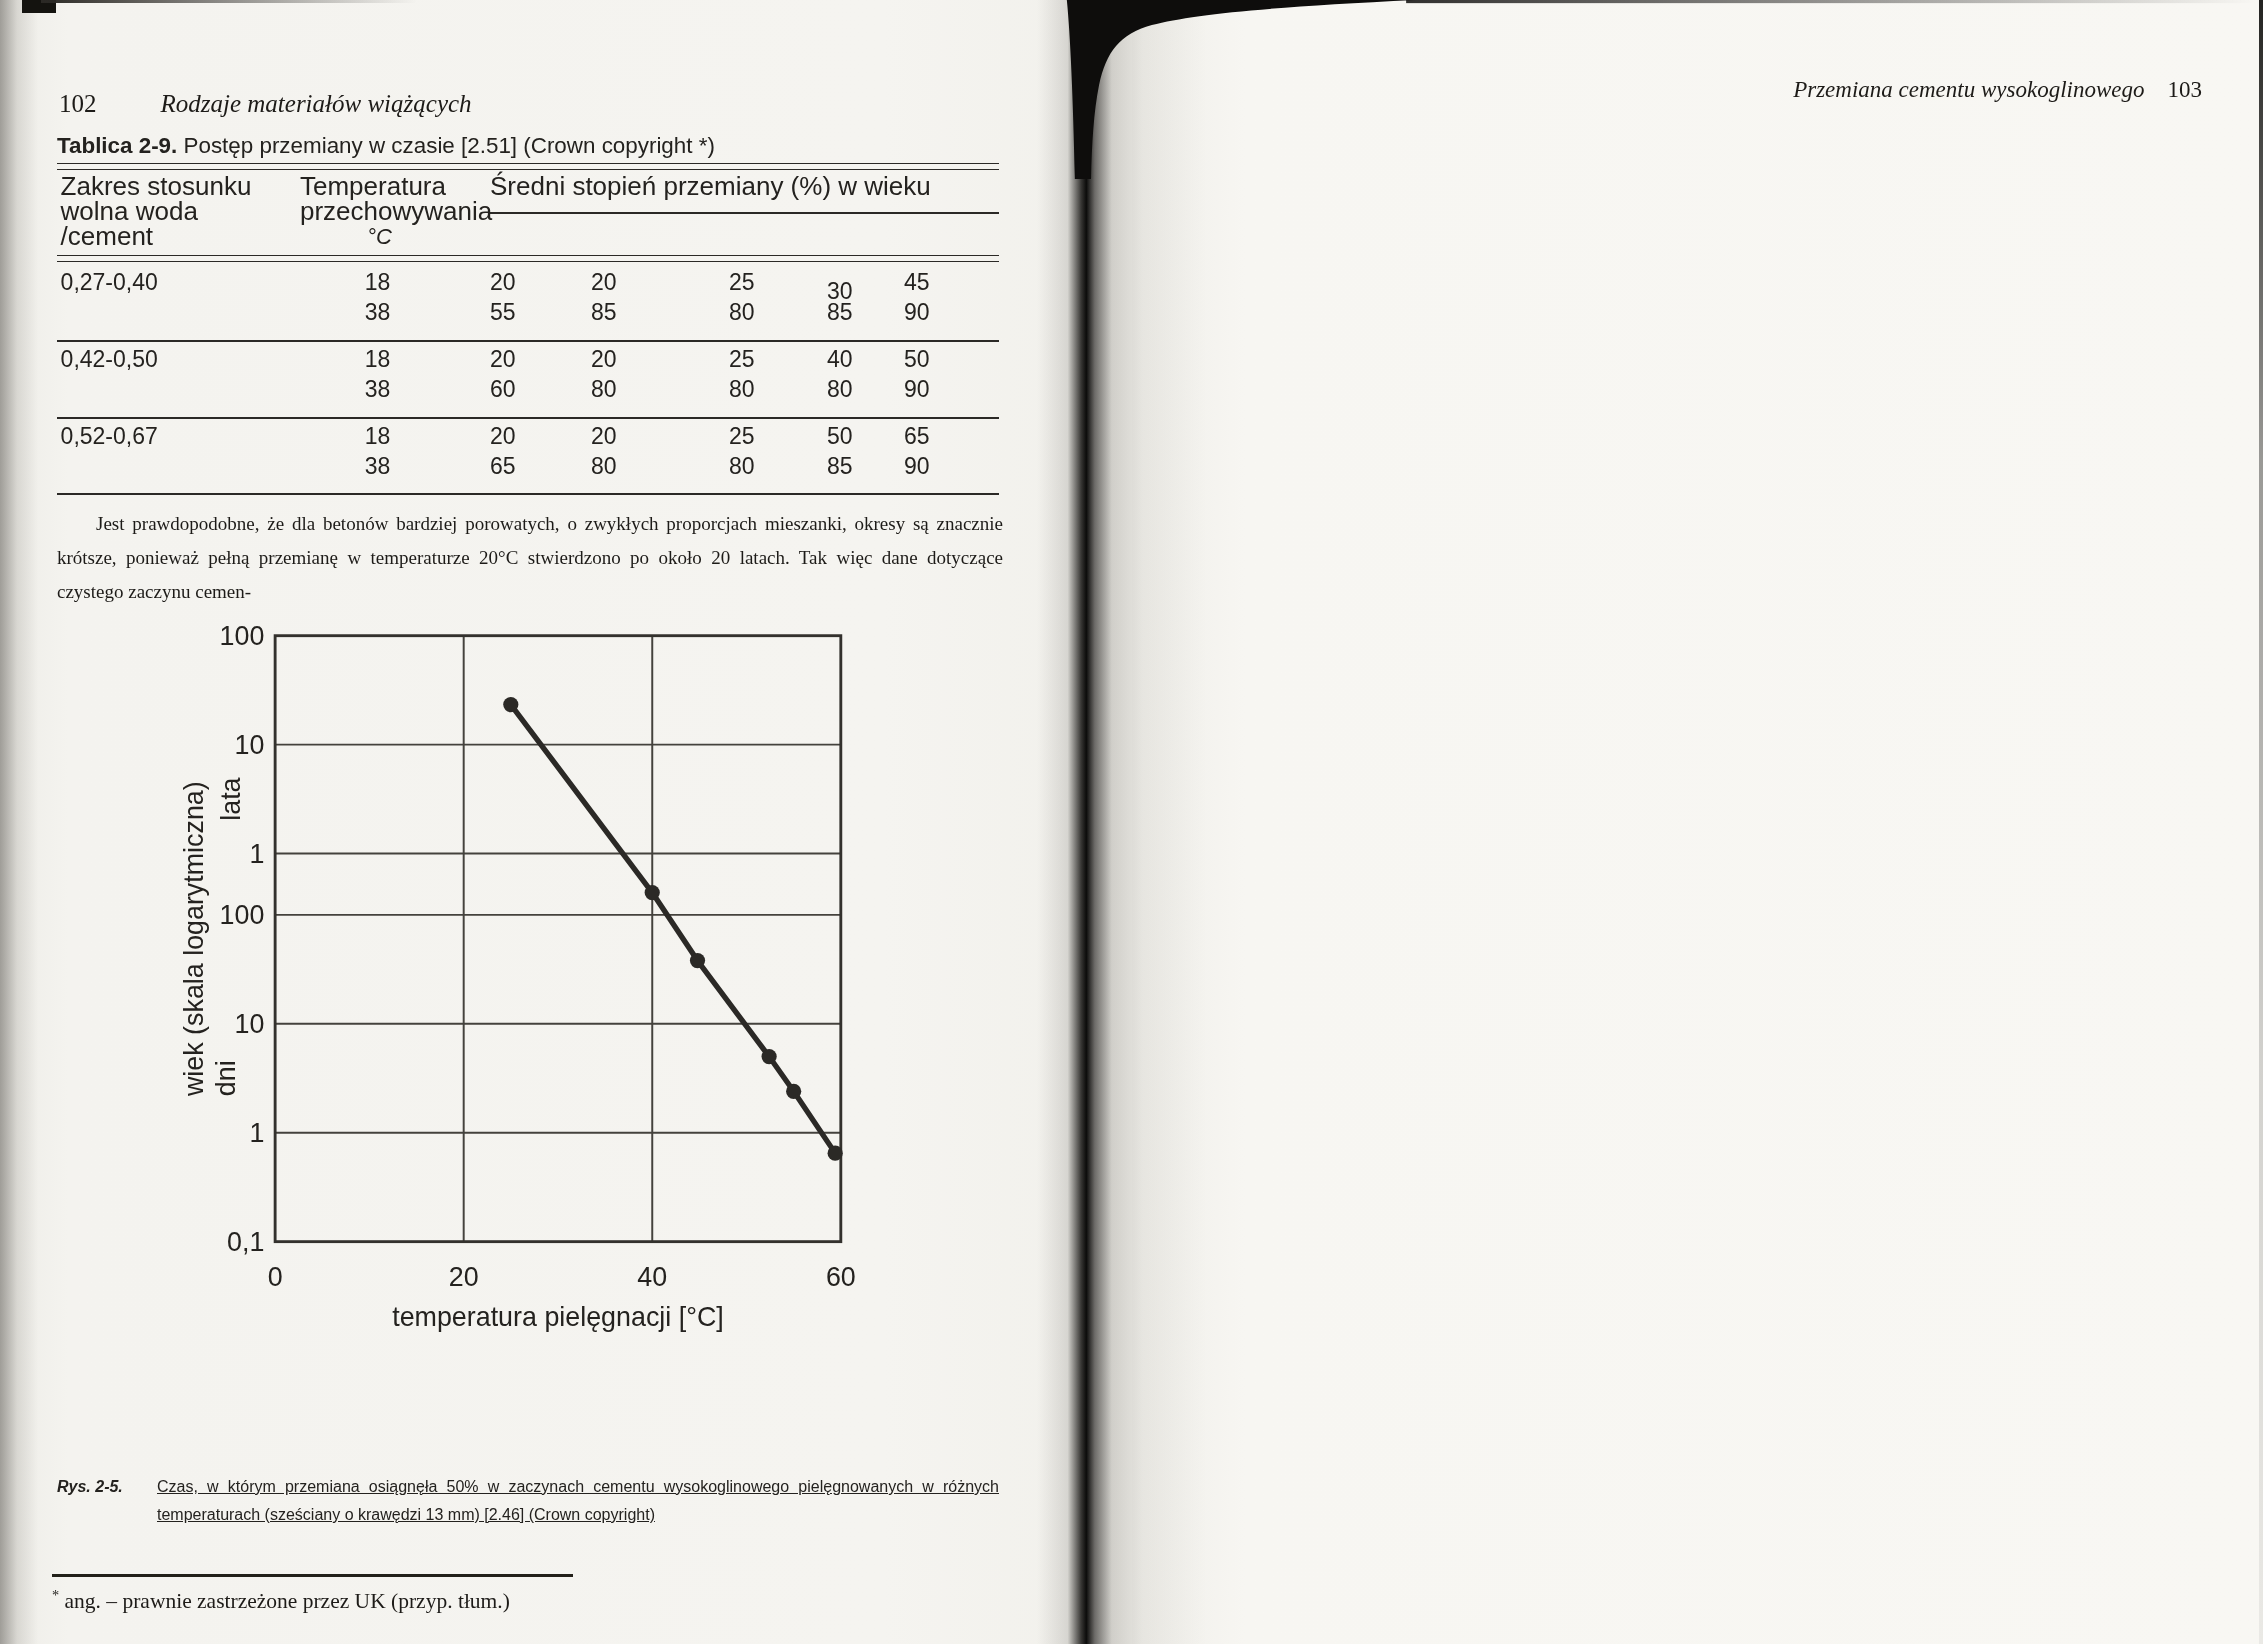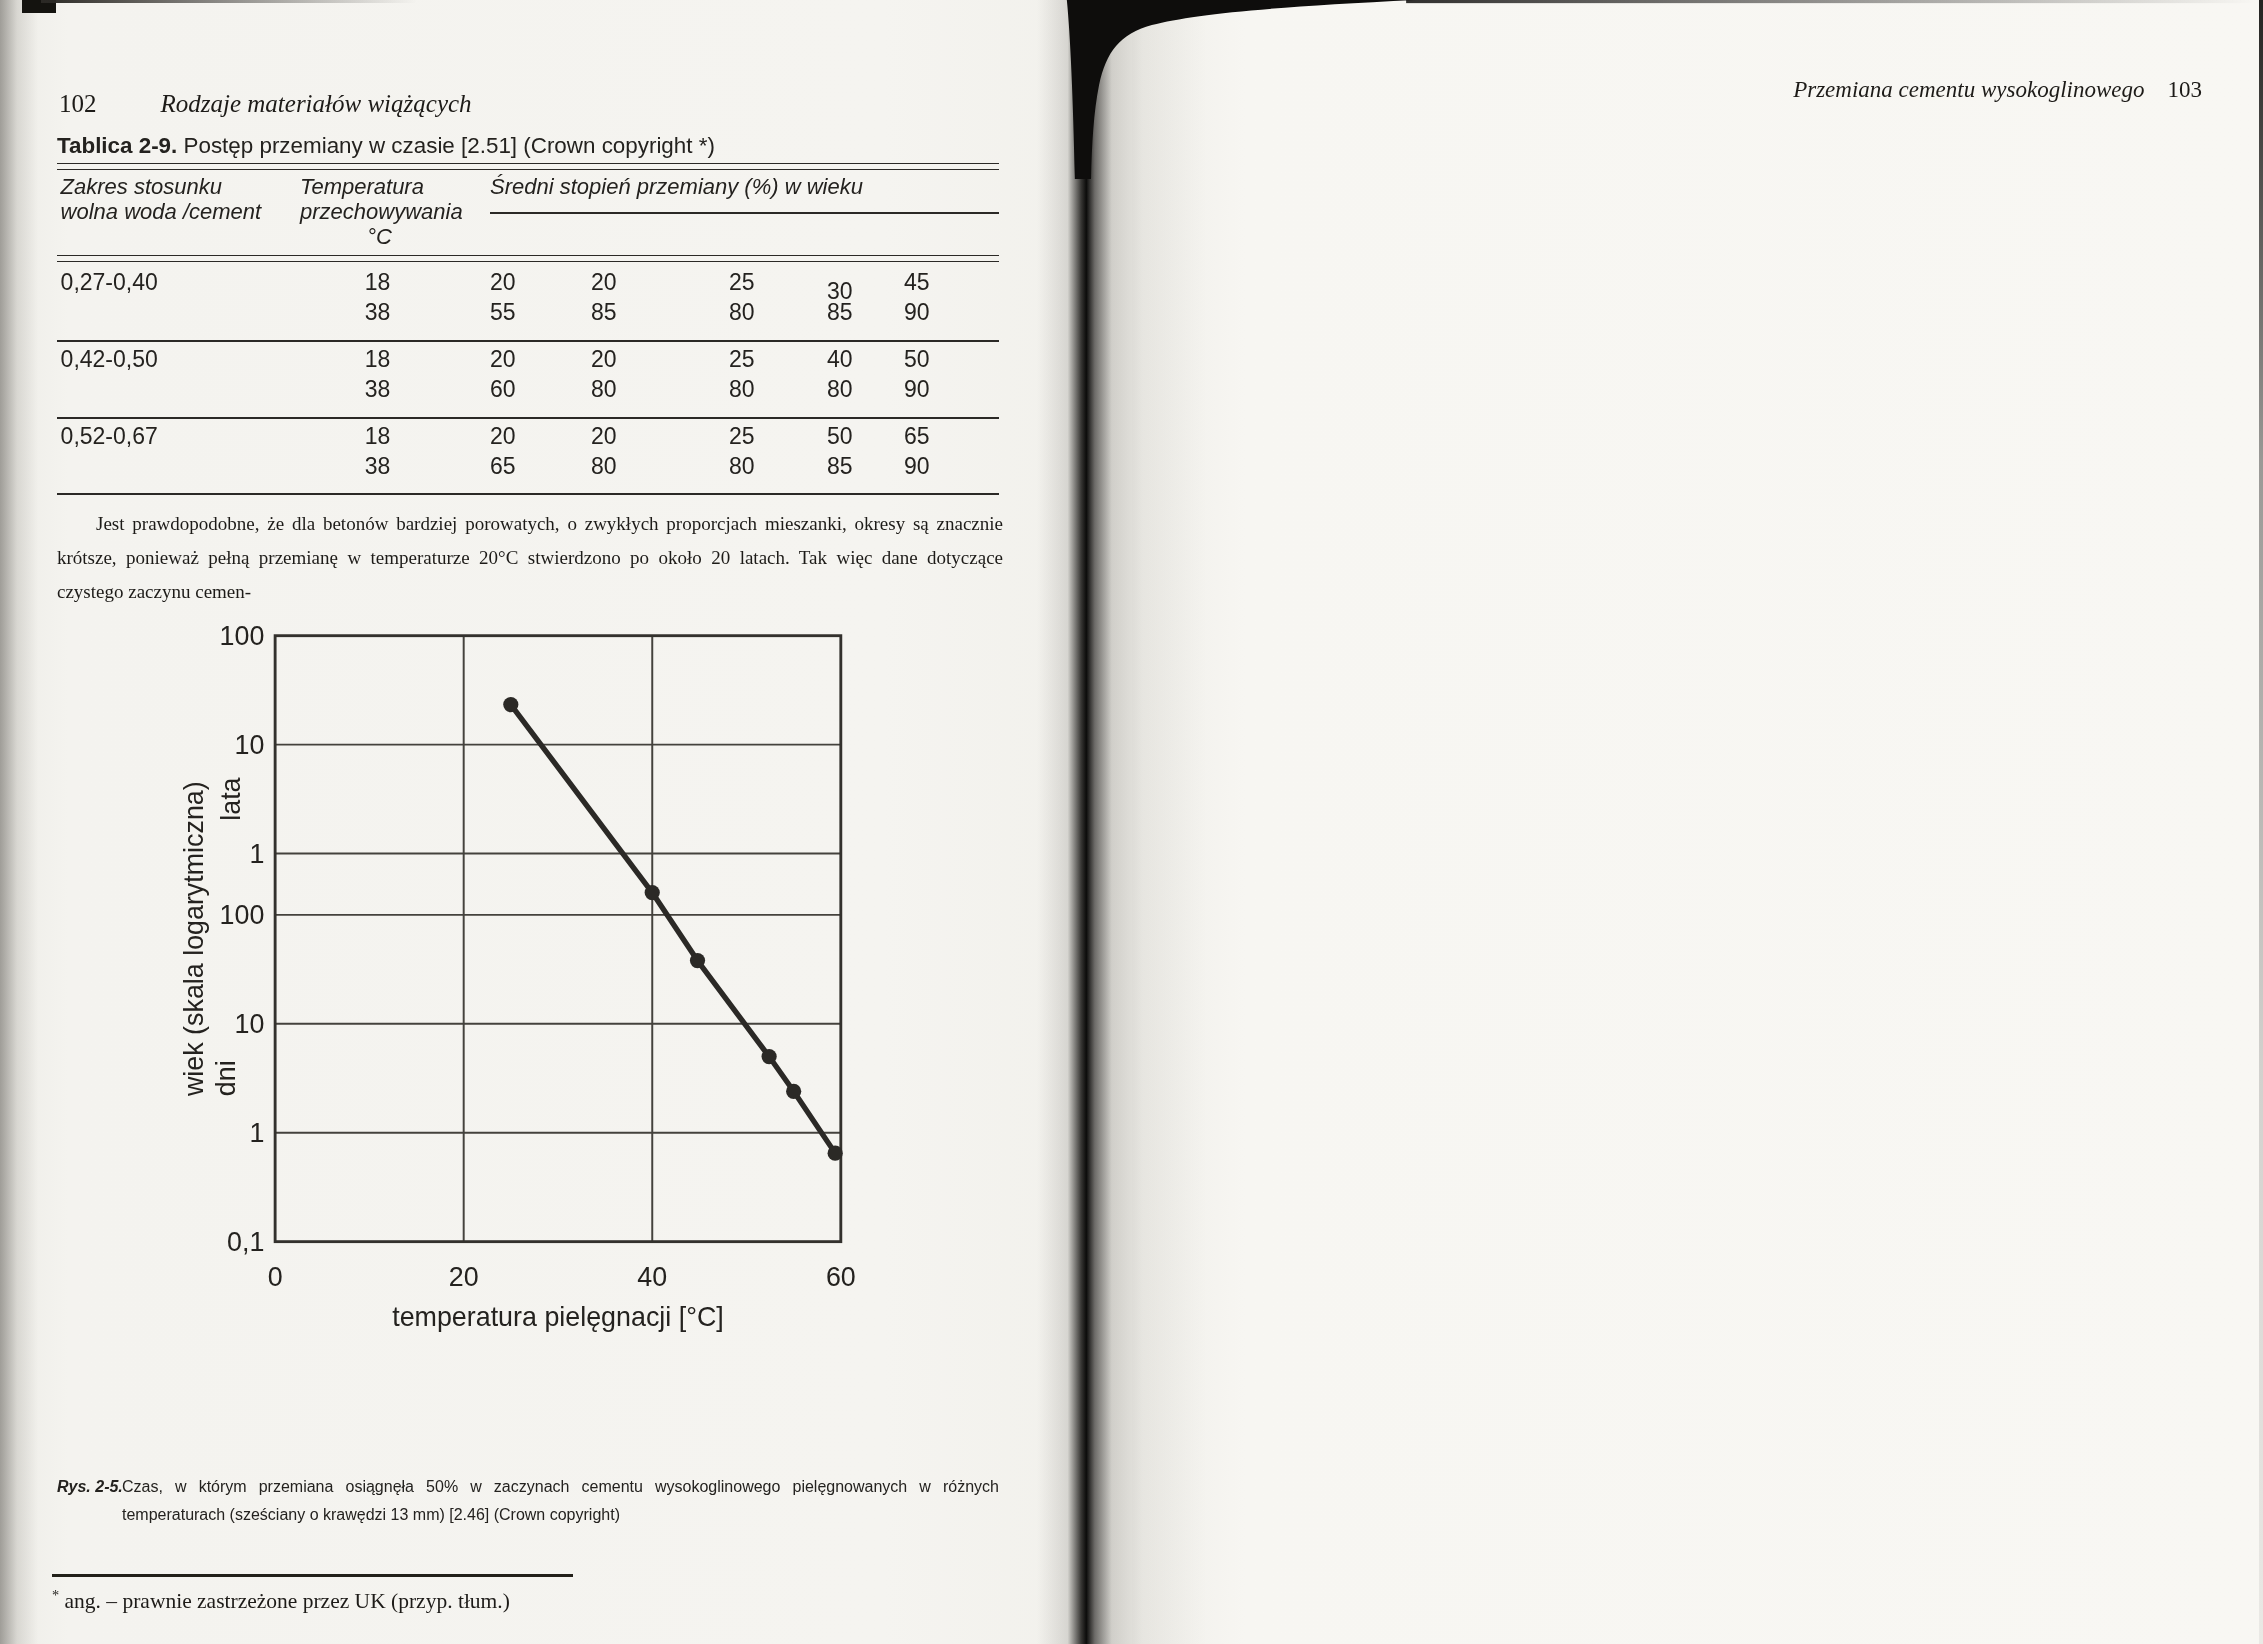--- a/index.html
+++ b/index.html
@@ -18,21 +18,21 @@
 
   
   .twrap{position:absolute;left:57px;top:133px;width:942px;height:502px;
          font-family:"Liberation Sans","DejaVu Sans",sans-serif;color:#24221f;}
   .tcap{position:absolute;top:0;left:0;font-size:22.4px;white-space:nowrap;}
   .tcap b{font-weight:bold;}
   .rule-top,.rule-dbl{position:absolute;left:0;width:100%;height:4.5px;
         border-top:1.8px solid #2b2926;border-bottom:1.8px solid #2b2926;}
   .rule-top{top:30px;}
   .rule-dbl{top:122px;}
-  .th{position:absolute;font-style:italic;font-size:22px;line-height:25px;}
+  .th{position:absolute;font-size:26px;line-height:25px;}
   .ratio-h{left:3.6px;top:41px;width:224px;}
   .temp-h{left:243px;top:41px;width:188px;}
   .temp-u{position:absolute;left:251px;top:91px;width:143px;text-align:center;
           font-style:italic;font-size:22px;}
   .group-h{left:433px;top:41px;width:509px;white-space:nowrap;}
   .group-rule{position:absolute;left:433px;top:79px;width:509px;height:1.8px;background:#2b2926;}
   .ages{position:absolute;left:0;top:88px;width:100%;height:32px;}
   .age{position:absolute;top:0;font-style:italic;font-size:22px;white-space:nowrap;}
   .tbody{position:absolute;left:0;top:134px;width:100%;height:233px;font-size:23px;}
   .ratio,.temp,.val{position:absolute;line-height:27px;}
@@ -53,21 +53,21 @@
   .axlabel{font-size:30px;}
   .grid{stroke:#44423d;stroke-width:2.2;}
   .frame{fill:none;stroke:#33312d;stroke-width:3.2;}
   .dataline{fill:none;stroke:#2b2926;stroke-width:6;stroke-linejoin:round;}
   .dot{fill:#2b2926;stroke:none;}
 
   
   .cap{position:absolute;font-family:"Liberation Sans","DejaVu Sans",sans-serif;font-size:16px;
        line-height:28px;color:#24221f;}
   .cap-label{position:absolute;left:0;top:0;font-weight:bold;font-style:italic;white-space:nowrap;}
-  .cap-text{margin-left:65px;text-align:justify;}
+  .cap-text{margin-left:100px;text-align:justify;text-decoration:underline;}
   .cap25{left:57px;top:1473px;width:942px;}
   .fn-rule{position:absolute;left:52px;top:1574px;width:521px;height:2.7px;background:#222019;}
   .fn{position:absolute;left:52px;top:1587px;font-size:21.5px;}
   .fn sup{font-size:14.3px;}
 
   
   .gutter{position:absolute;left:1037px;top:0;width:170px;height:100%;pointer-events:none;
     background:linear-gradient(90deg,
       rgba(90,88,84,0) 0%, rgba(70,67,63,0.16) 18%, rgba(22,21,19,0.85) 26%,
       #0b0b0a 29%, rgba(28,26,24,0.62) 34%, rgba(90,86,80,0.22) 44%,

